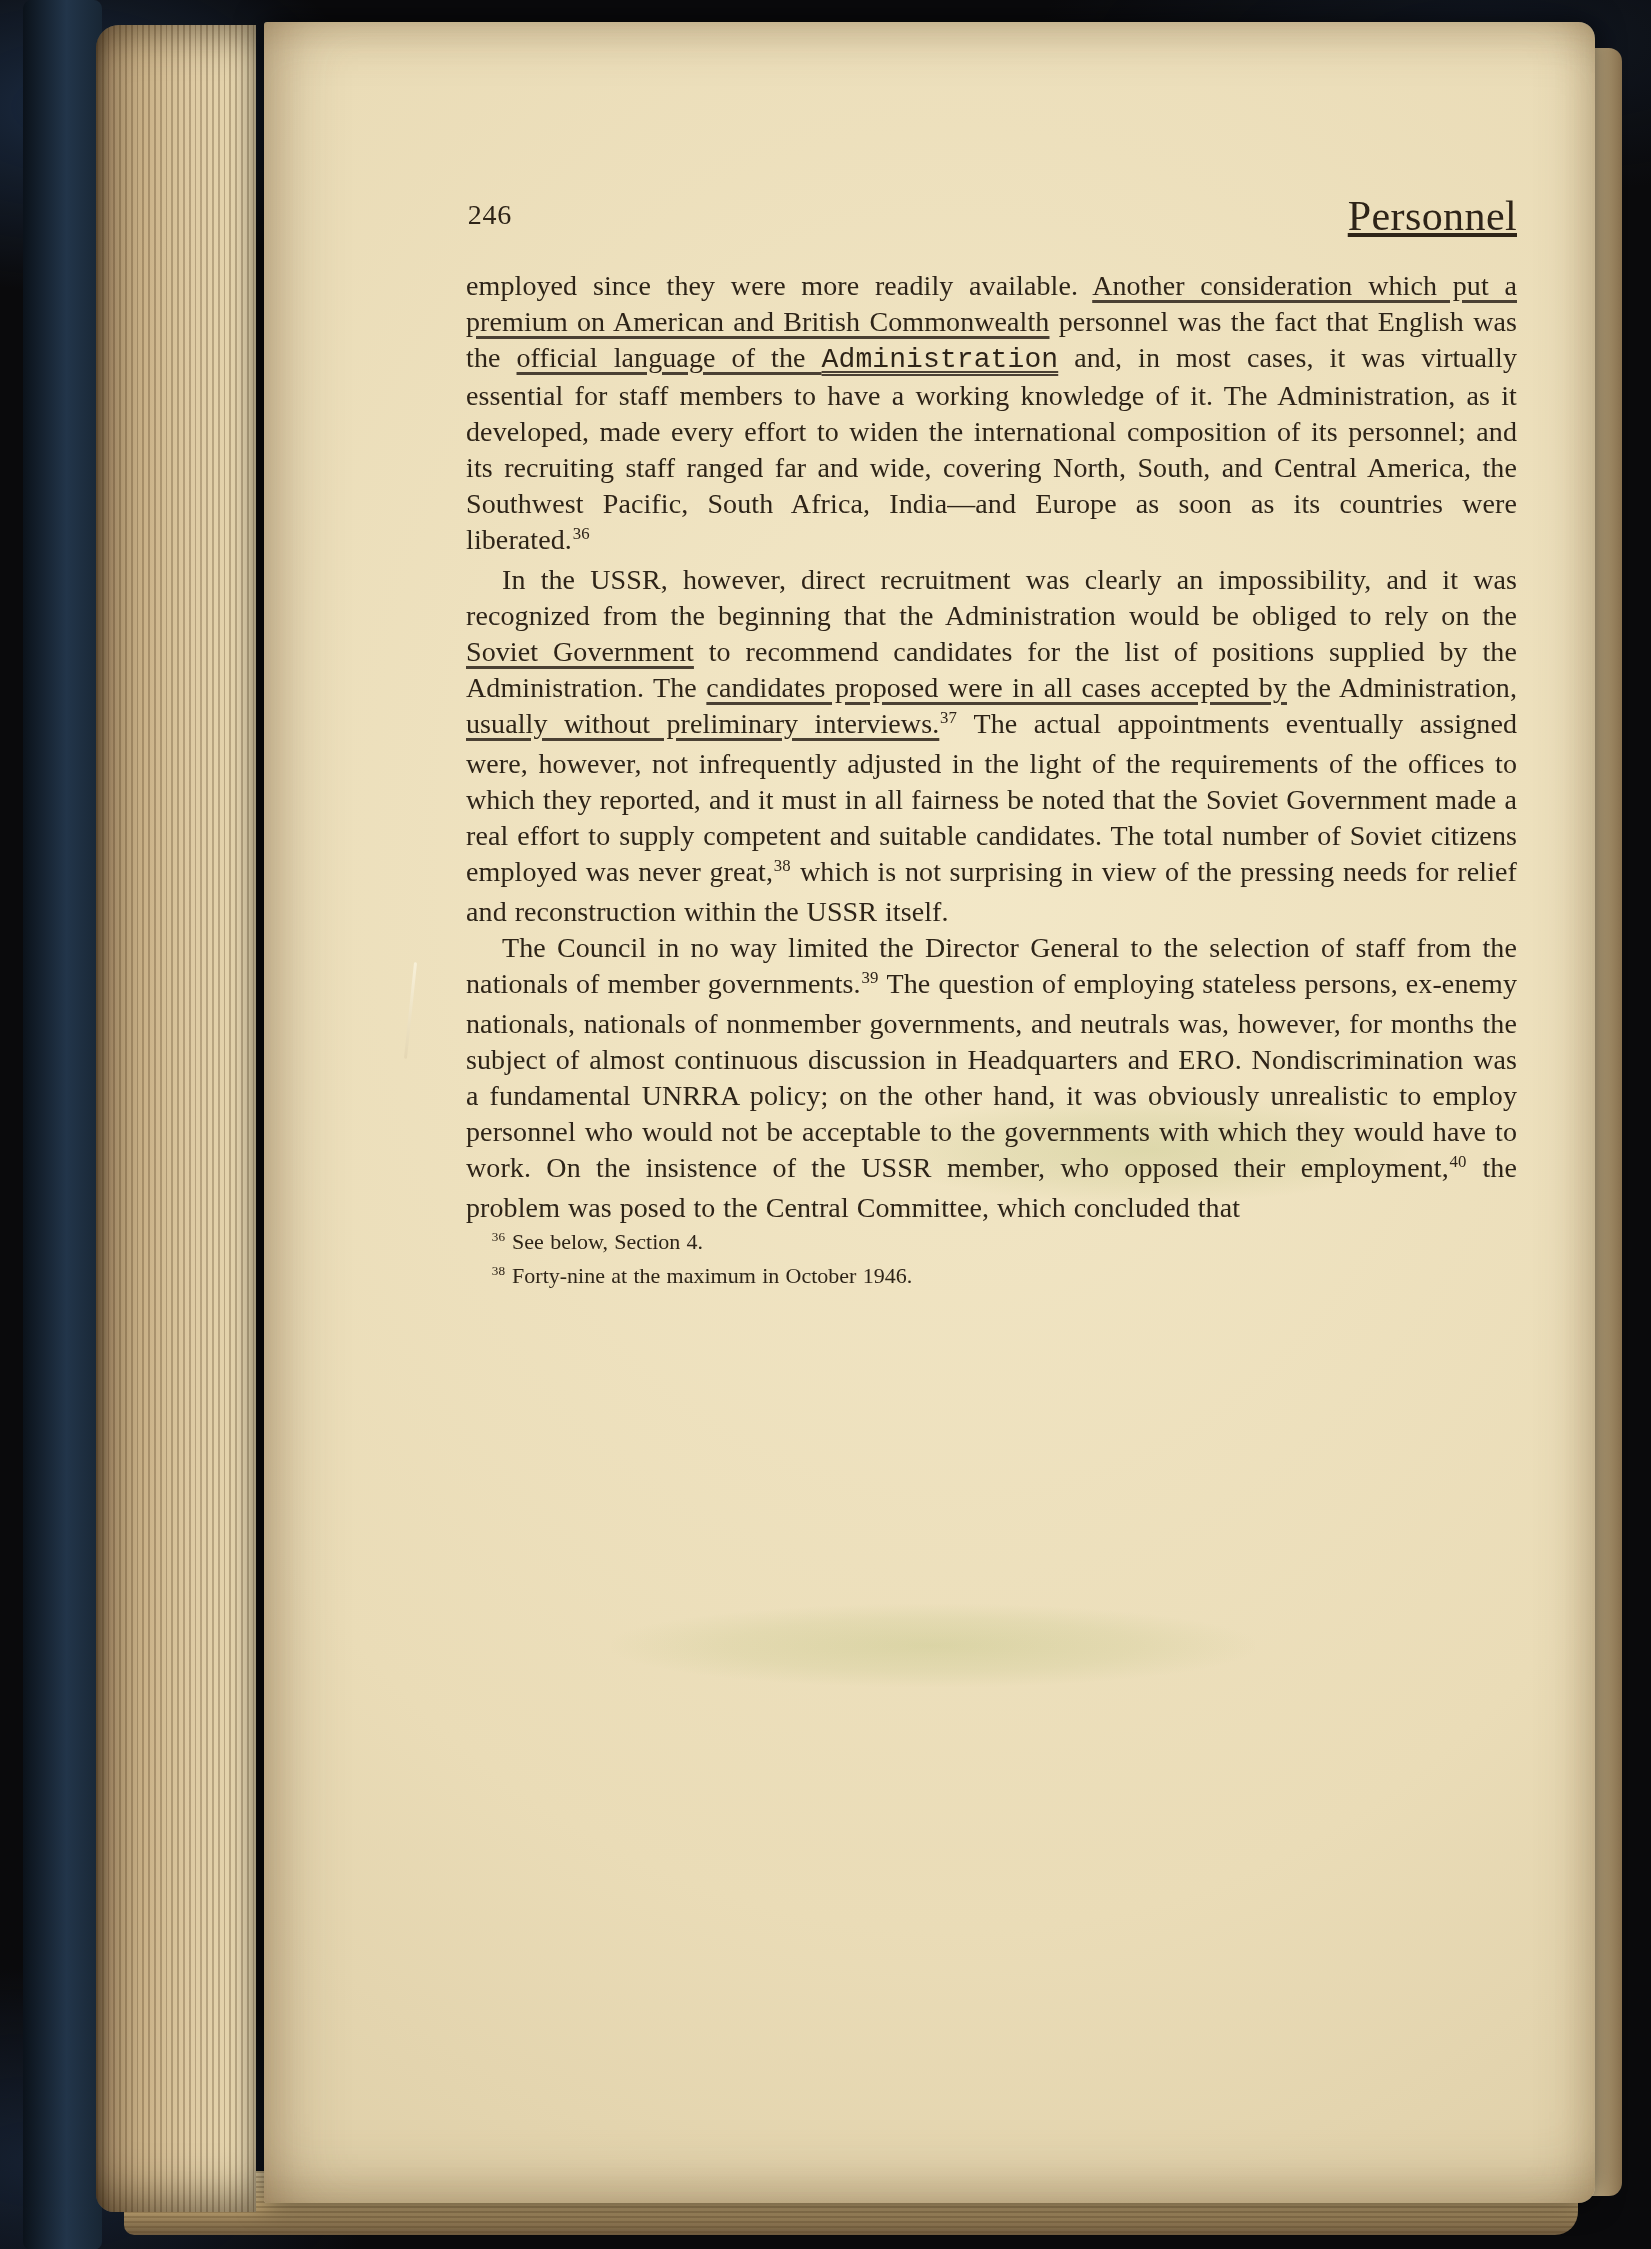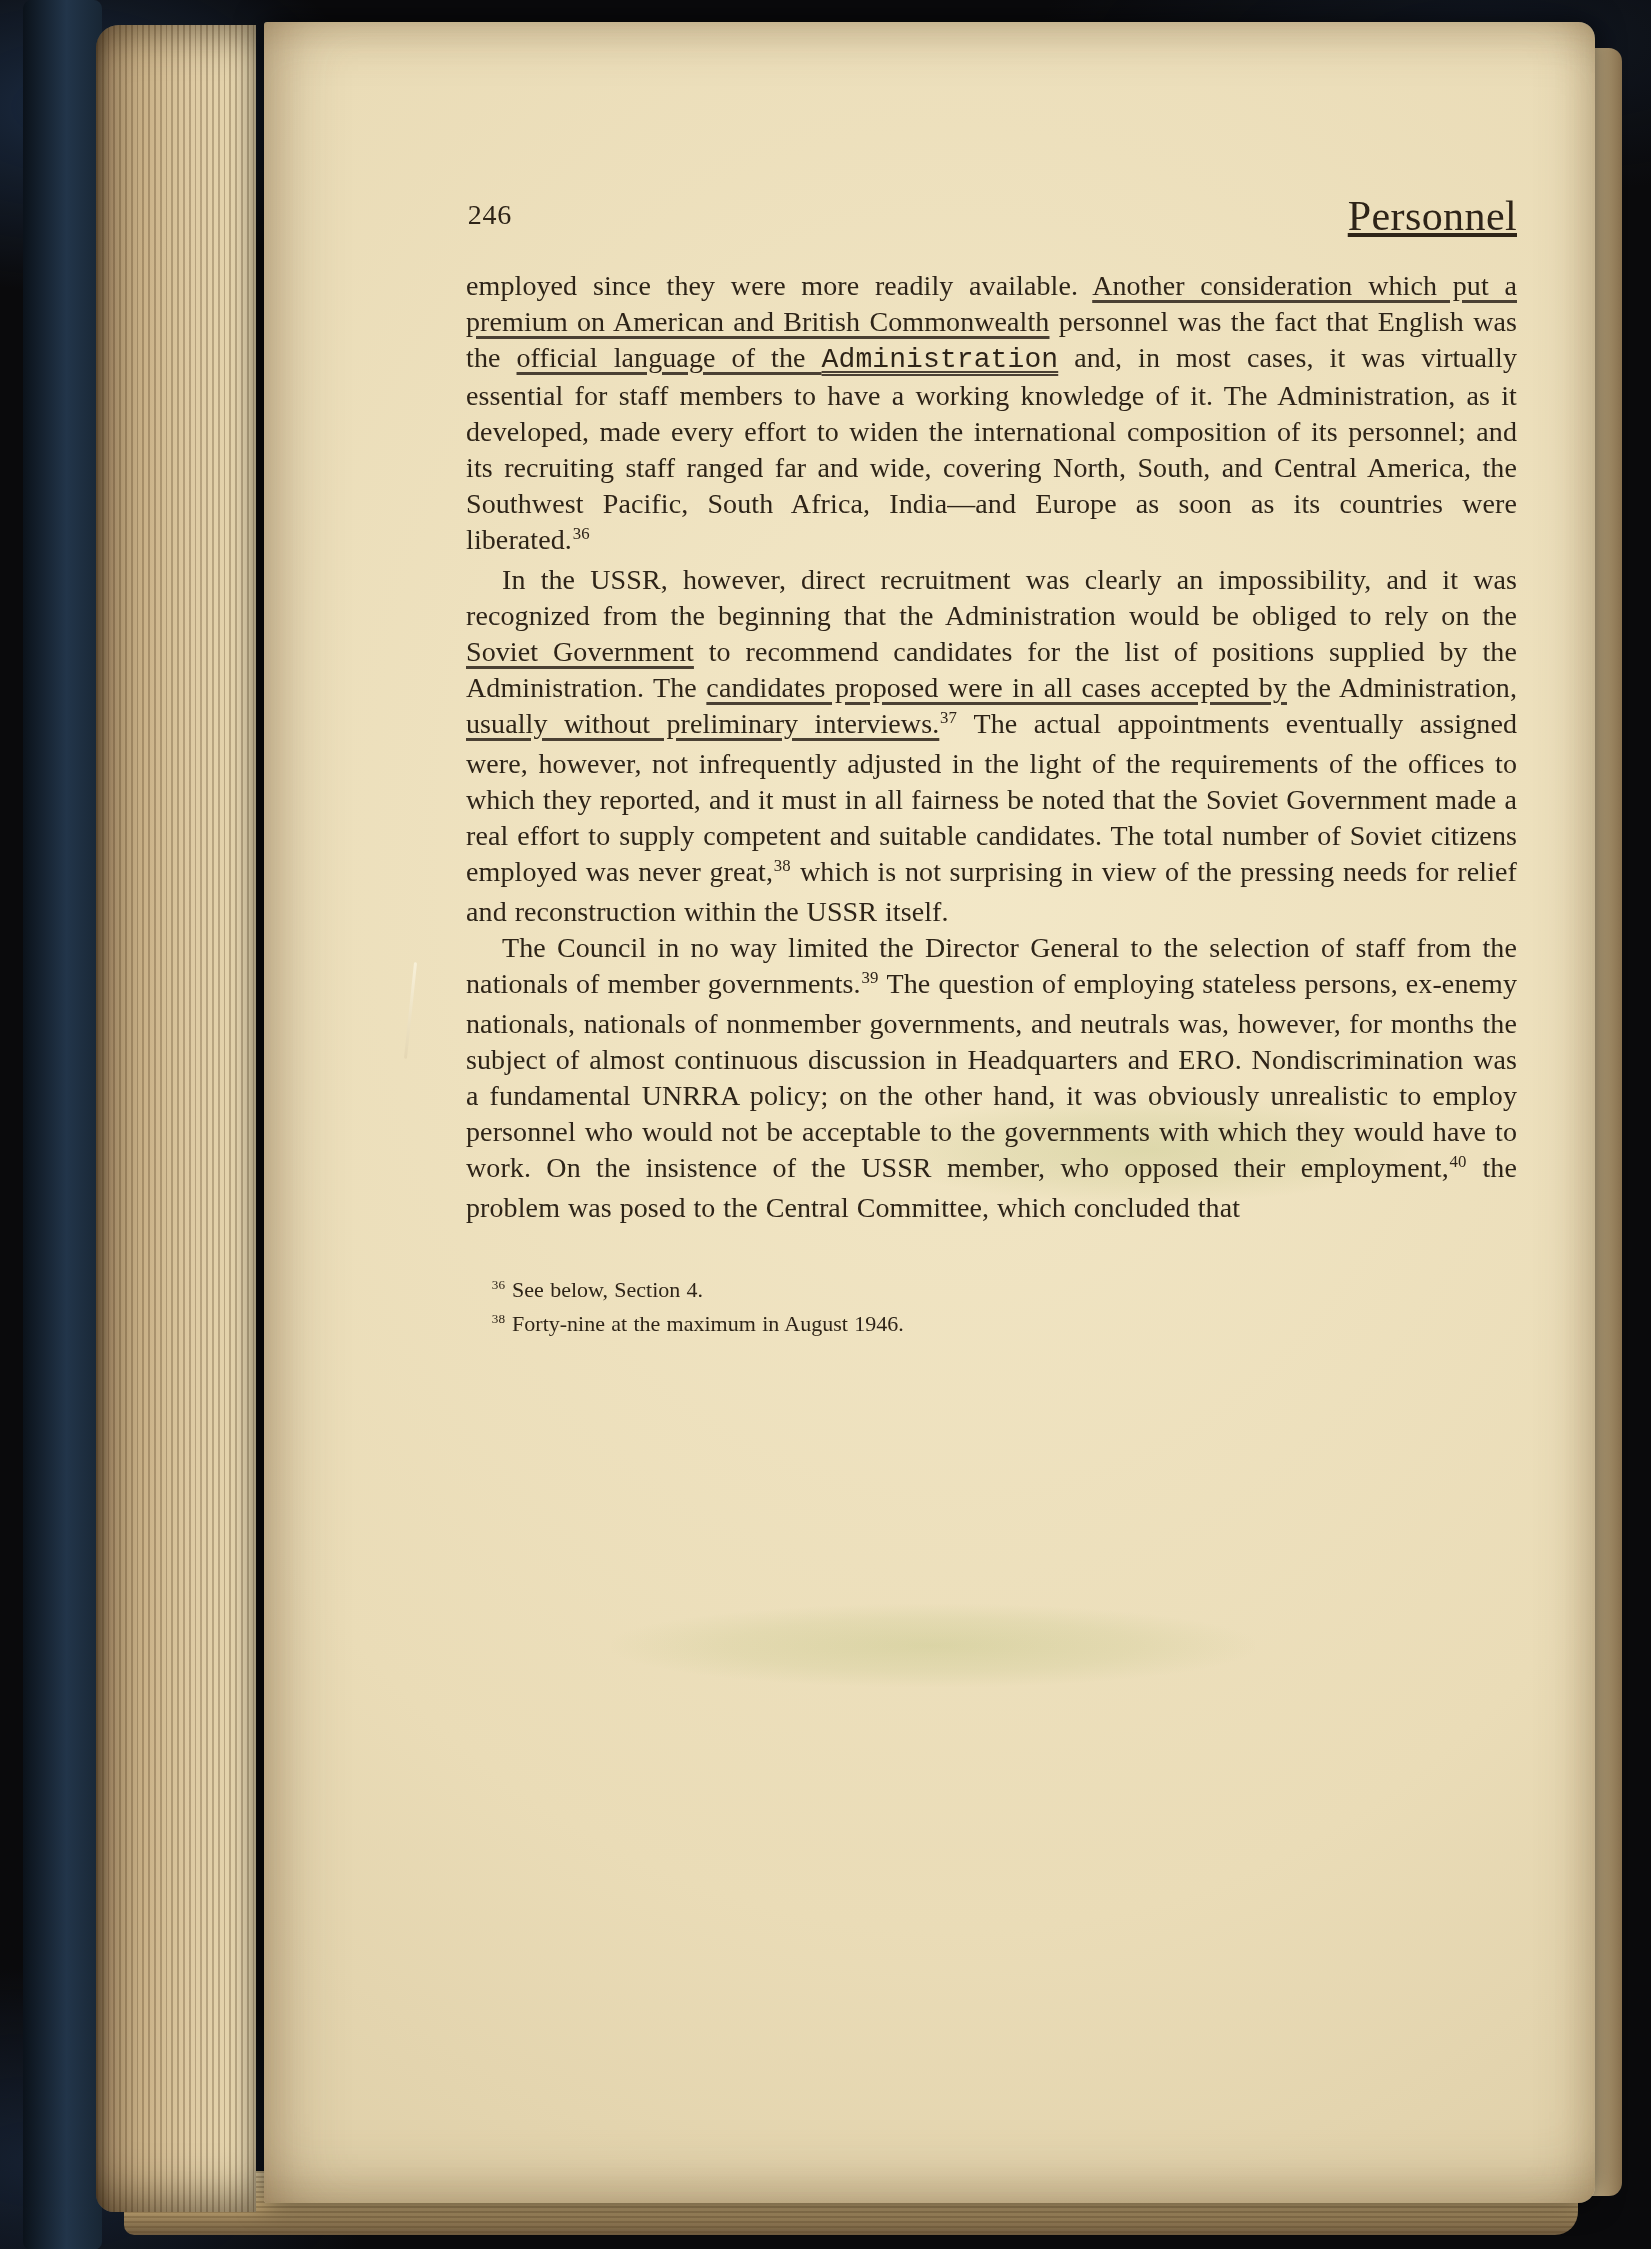--- a/index.html
+++ b/index.html
@@ -89,21 +89,21 @@
   .u2 {
     text-decoration-line:underline;
     text-decoration-style:double;
     text-decoration-color:var(--underline,rgba(72,62,48,0.85));
     text-underline-offset:4.1px;
     font-family:Liberation Mono, monospace;
   }
 
   .sup { font-size:0.6em; position:relative; top:-0.55em; margin:0 0.8px; letter-spacing:0; }
 
-  .footnotes { margin-top:48px; }
+  .footnotes { }
   .footnote { font-size:22px; line-height:31px; text-align:justify; margin:0; text-indent:25px; word-spacing:0.8px; }
 </style>
 </head>
 <body>
 
 <div class="cover"></div>
 <div class="bottom-stack"></div>
 <div class="page-stack"></div>
 <div class="page-under"></div>
 
@@ -119,17 +119,17 @@
     </div>
 
     <div class="body-paragraphs">
         <p class="para"><span>employed since they were more readily available. </span><span class="u">Another consideration which put a premium on American and British Commonwealth</span><span> personnel was the fact that English was the </span><span class="u">official language of the </span><span class="u2">Administration</span><span> and, in most cases, it was virtually essential for staff members to have a working knowledge of it. The Administration, as it developed, made every effort to widen the international composition of its personnel; and its recruiting staff ranged far and wide, covering North, South, and Central America, the Southwest Pacific, South Africa, India—and Europe as soon as its countries were liberated.</span><span class="sup">36</span></p>
         <p class="para indent"><span>In the USSR, however, direct recruitment was clearly an impossibility, and it was recognized from the beginning that the Administration would be obliged to rely on the </span><span class="u">Soviet Government</span><span> to recommend candidates for the list of positions supplied by the Administration. The </span><span class="u">candidates proposed were in all cases accepted by</span><span> the Administration, </span><span class="u">usually without preliminary interviews.</span><span class="sup">37</span><span> The actual appointments eventually assigned were, however, not infrequently adjusted in the light of the requirements of the offices to which they reported, and it must in all fairness be noted that the Soviet Government made a real effort to supply competent and suitable candidates. The total number of Soviet citizens employed was never great,</span><span class="sup">38</span><span> which is not surprising in view of the pressing needs for relief and reconstruction within the USSR itself.</span></p>
         <p class="para indent"><span>The Council in no way limited the Director General to the selection of staff from the nationals of member governments.</span><span class="sup">39</span><span> The question of employing stateless persons, ex-enemy nationals, nationals of nonmember governments, and neutrals was, however, for months the subject of almost continuous discussion in Headquarters and ERO. Nondiscrimination was a fundamental UNRRA policy; on the other hand, it was obviously unrealistic to employ personnel who would not be acceptable to the governments with which they would have to work. On the insistence of the USSR member, who opposed their employment,</span><span class="sup">40</span><span> the problem was posed to the Central Committee, which concluded that</span></p>
       </div>
 
     <div class="footnotes">
         <p class="footnote"><span class="sup">36</span><span> See below, Section 4.</span></p>
-        <p class="footnote"><span class="sup">38</span><span> Forty-nine at the maximum in August 1946.</span></p>
+        <p class="footnote"><span class="sup">38</span><span> Forty-nine at the maximum in October 1946.</span></p>
       </div>
   </div>
 </div>
 
 
 </body></html>

